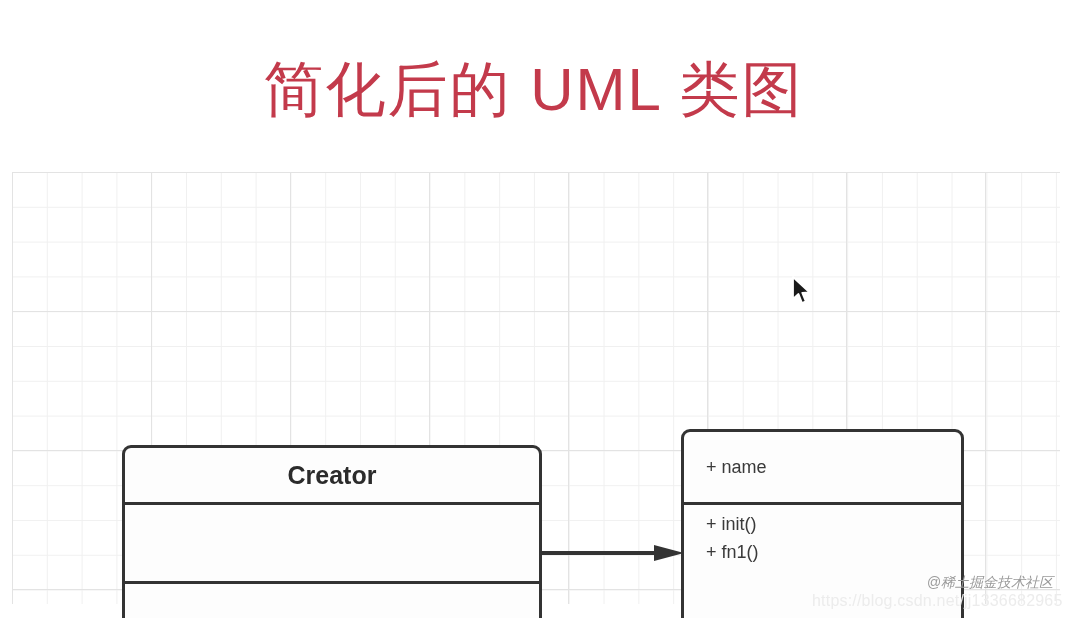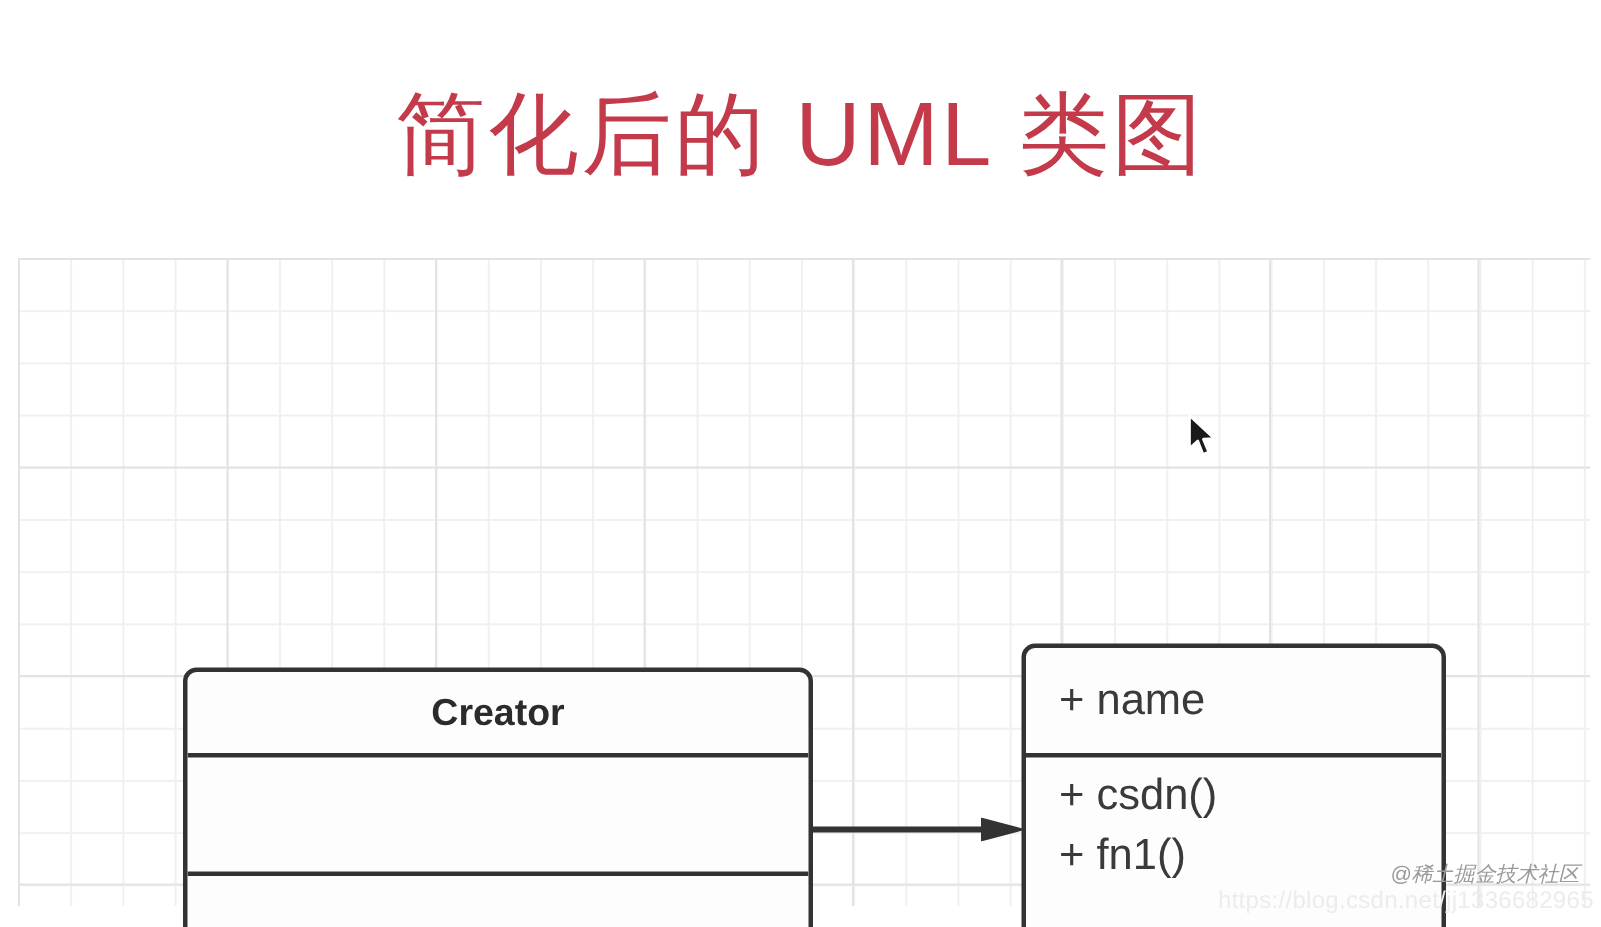--- a/index.html
+++ b/index.html
@@ -76,21 +76,21 @@
   .uml-compartment + .uml-compartment {
     border-top: 3px solid #333333;
   }
   .class-name {
     text-align: center;
     font-size: 25px;
     font-weight: 700;
     color: #2b2b2b;
   }
   .member {
-    font-size: 29px;
+    font-size: 18px;
     font-weight: 400;
     color: #3a3a3a;
     padding-left: 22px;
     white-space: nowrap;
   }
   .member + .member {
     margin-top: 7px;
   }
 
   
@@ -178,21 +178,21 @@
   <svg class="arrow" viewBox="0 0 142 16">
     <line x1="0" y1="8" x2="118" y2="8" stroke="#333333" stroke-width="4"></line>
     <polygon points="112,0 142,8 112,16" fill="#333333"></polygon>
   </svg>
 
   <div class="uml-box" id="product-box">
     <div class="uml-compartment" id="product-attrs-compartment">
       <div class="member">+ name</div>
     </div>
     <div class="uml-compartment" id="product-ops-compartment">
-      <div class="member">+ csdn()</div>
+      <div class="member">+ init()</div>
       <div class="member">+ fn1()</div>
 
     </div>
   </div>
 
 </div>
 
 <svg class="cursor" viewBox="0 0 22 30">
   <path d="M2 1 L2 23 L7.5 18 L11 27 L14.8 25.4 L11.3 16.8 L18.5 16.4 Z" fill="#1a1a1a" stroke="#ffffff" stroke-width="1.8" stroke-linejoin="round"></path>
 </svg>

